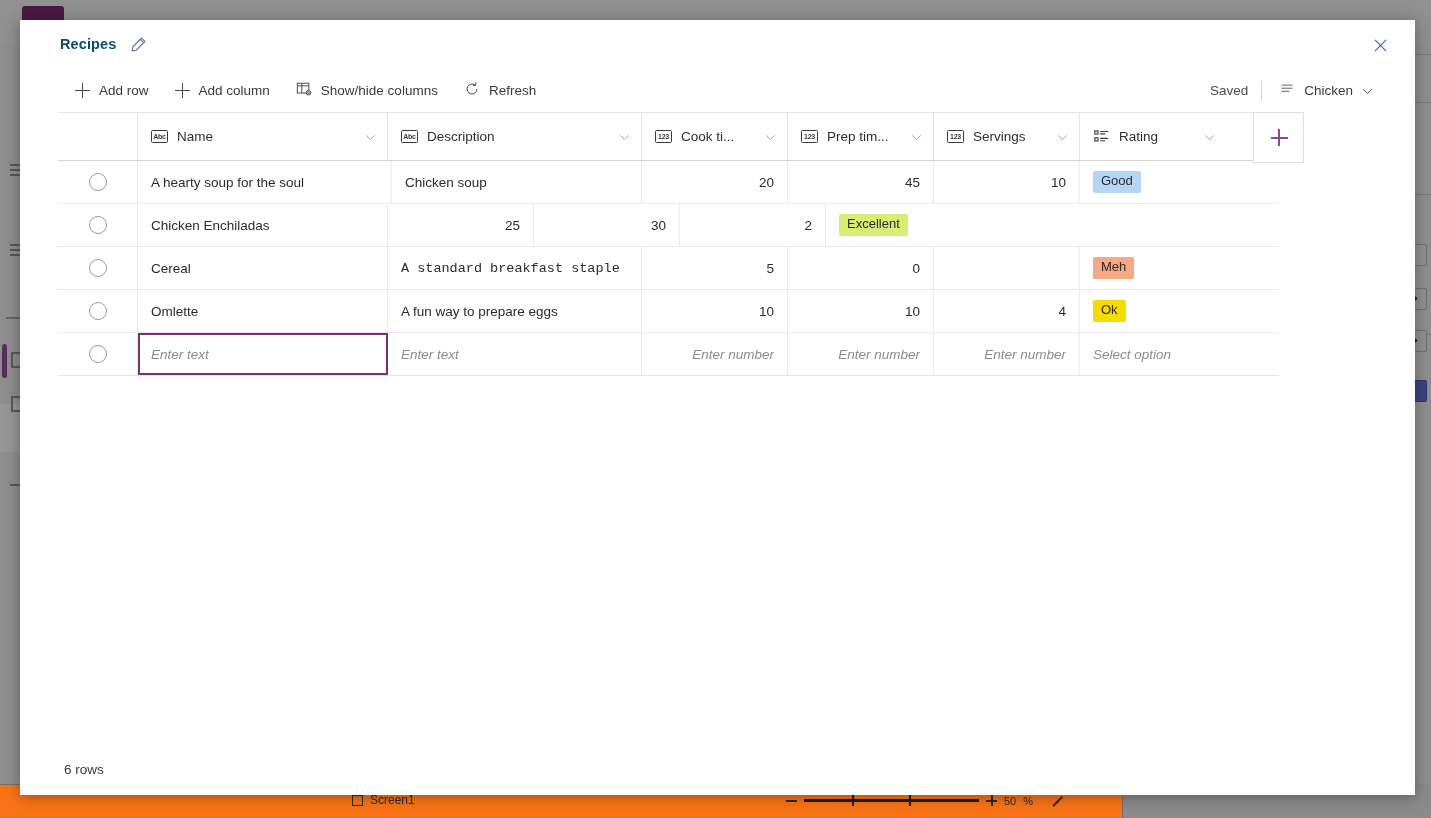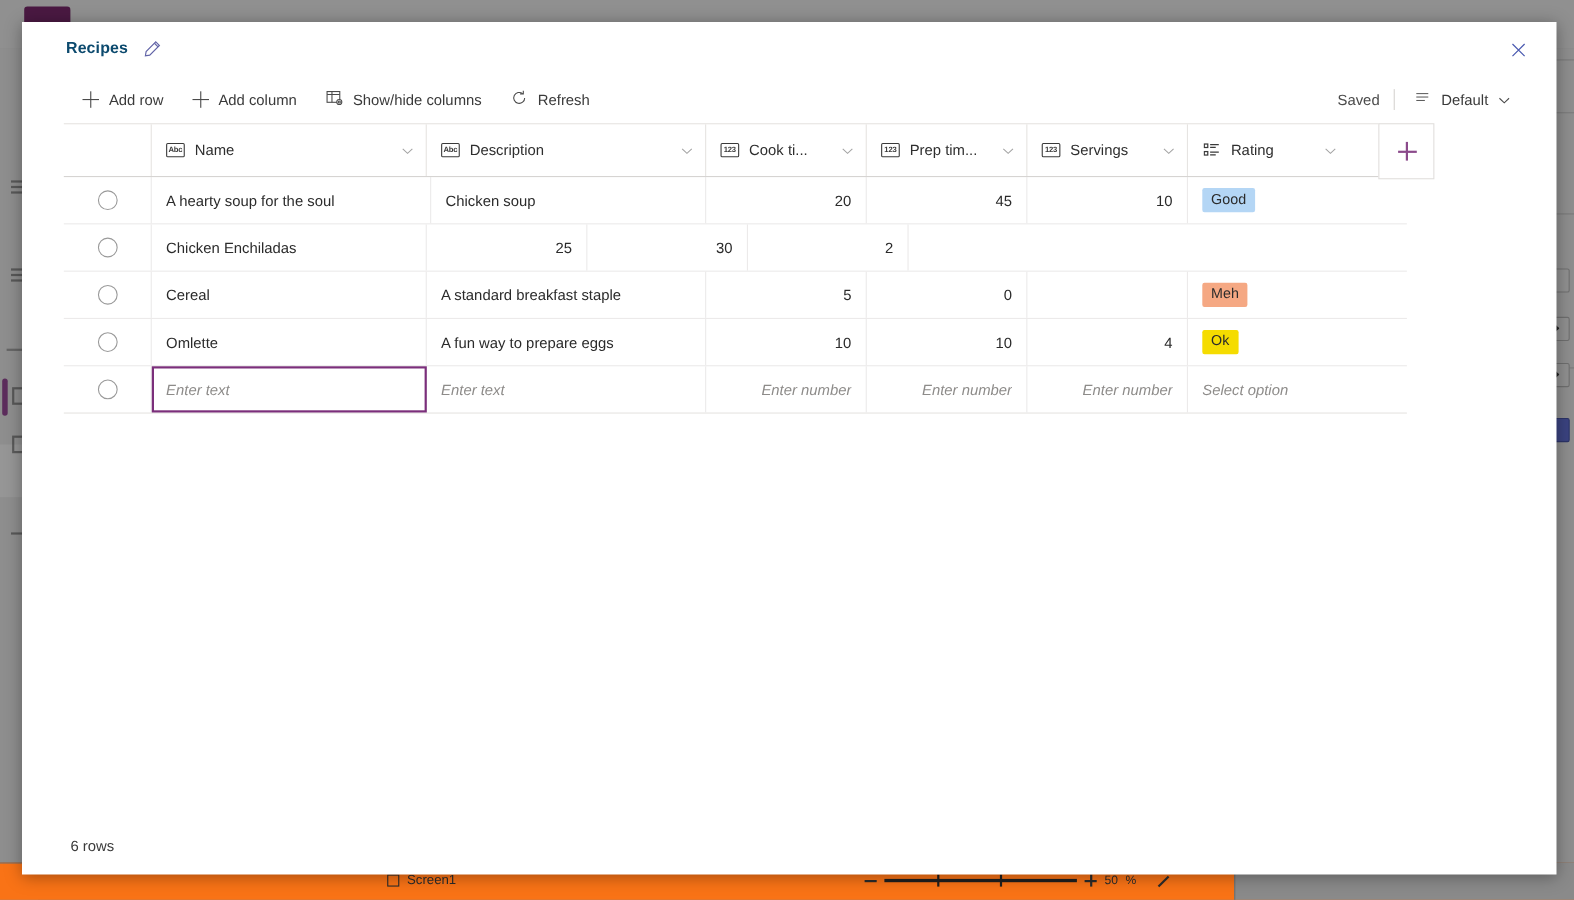--- a/index.html
+++ b/index.html
@@ -400,21 +400,21 @@
 
     <div class="tb-right">
       <span class="tb-saved">Saved</span>
       <span class="tb-divider"></span>
       <div class="tb-view">
         <span>
           <svg viewBox="0 0 18 18" width="16" height="14" stroke="#4a4a4a" stroke-width="1.1">
             <path d="M2 4h14 M2 8h14 M2 12h10"></path>
           </svg>
         </span>
-        <span>Default</span>
+        <span>Chicken</span>
         <span>
           <svg viewBox="0 0 12 8" width="11" height="7" fill="none" stroke="#4a4a4a" stroke-width="1.1">
             <path d="M1 1.5 L6 6.2 L11 1.5"></path>
           </svg>
         </span>
       </div>
     </div>
   </div>
 
   <div class="grid-wrap">
@@ -526,30 +526,33 @@
       </div>
       <div class="cell num" style="width:146px;">
         <span class="txt">25</span>
       </div>
       <div class="cell num" style="width:146px;">
         <span class="txt">30</span>
       </div>
       <div class="cell num" style="width:146px;">
         <span class="txt">2</span>
       </div>
+      <div class="cell" style="width:146px; border-right:none;">
+        <span class="badge" style="background: rgb(215, 237, 116);">Excellent</span>
+      </div>
     </div>
 
     <div class="grid-row">
       <div class="select-cell" style="width:80px;">
         <span class="row-radio"></span>
       </div>
       <div class="cell" style="width:250px;">
         <span class="txt">Cereal</span>
       </div>
-      <div class="cell" style="width:254px;">
+      <div class="cell" style="width:254px;font-family:Liberation Mono, monospace;">
         <span class="txt">A standard breakfast staple</span>
       </div>
       <div class="cell num" style="width:146px;">
         <span class="txt">5</span>
       </div>
       <div class="cell num" style="width:146px;">
         <span class="txt">0</span>
       </div>
       <div class="cell num" style="width:146px;">
         <span class="txt"></span>

